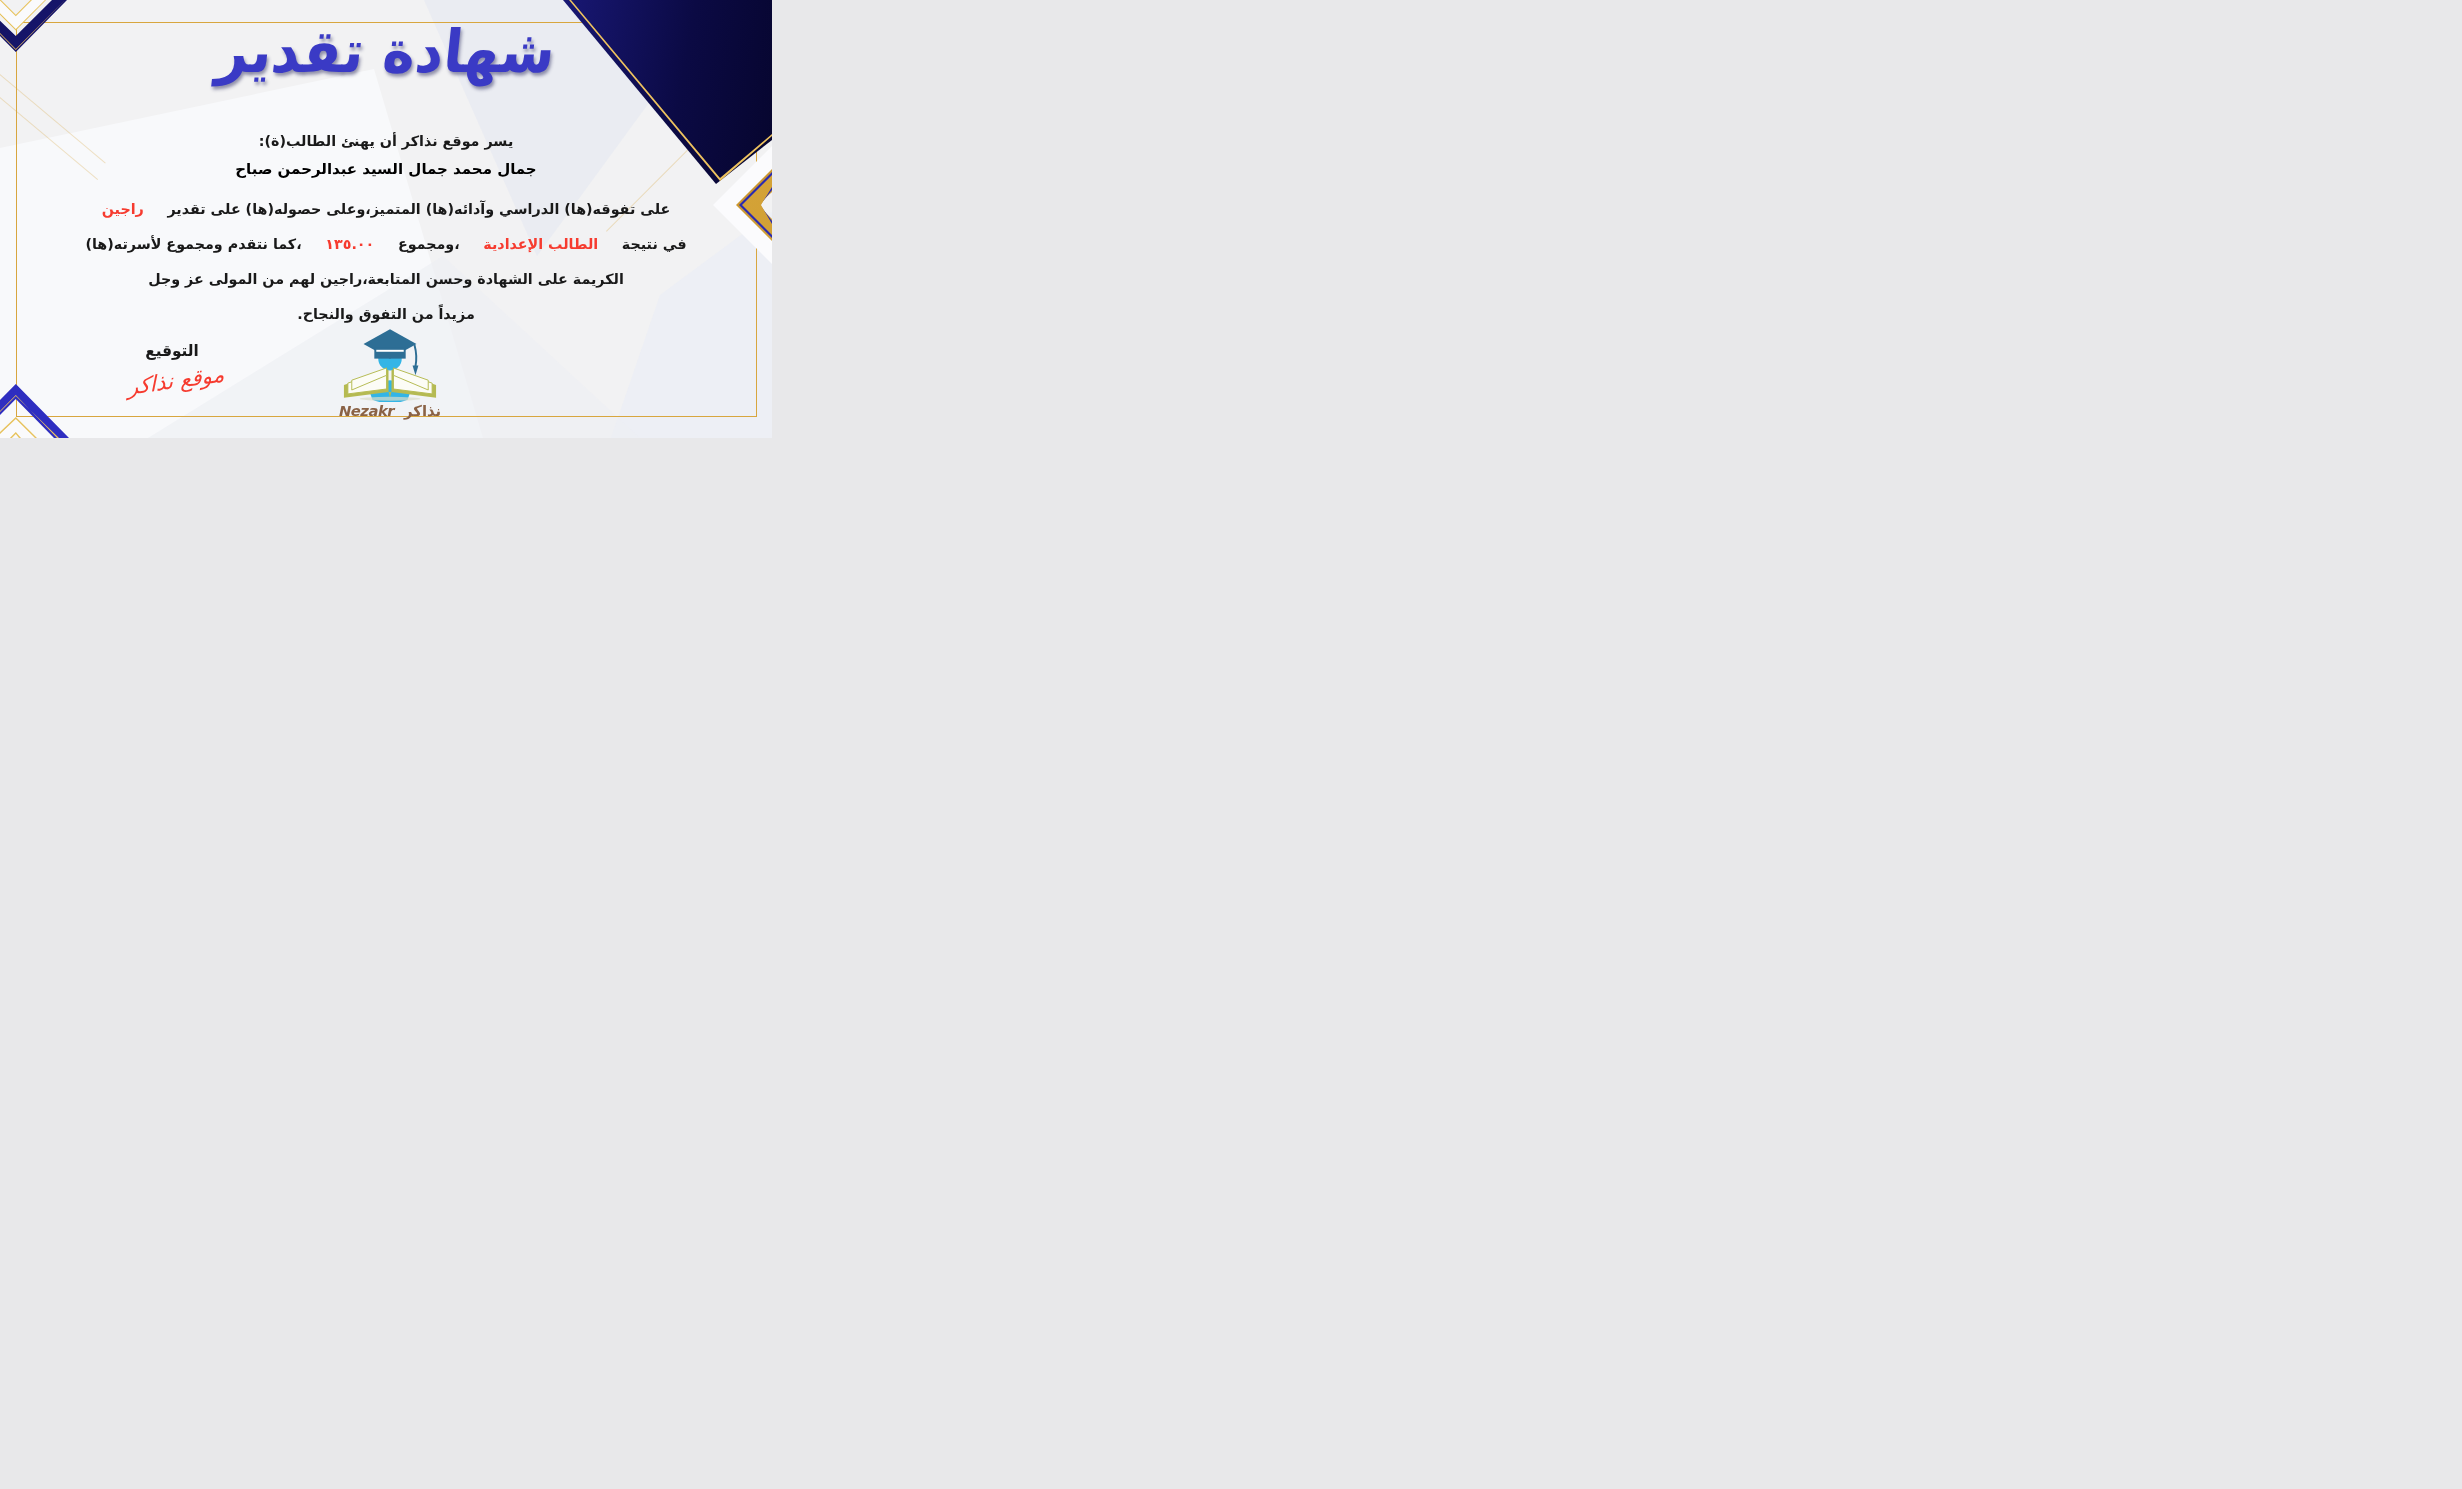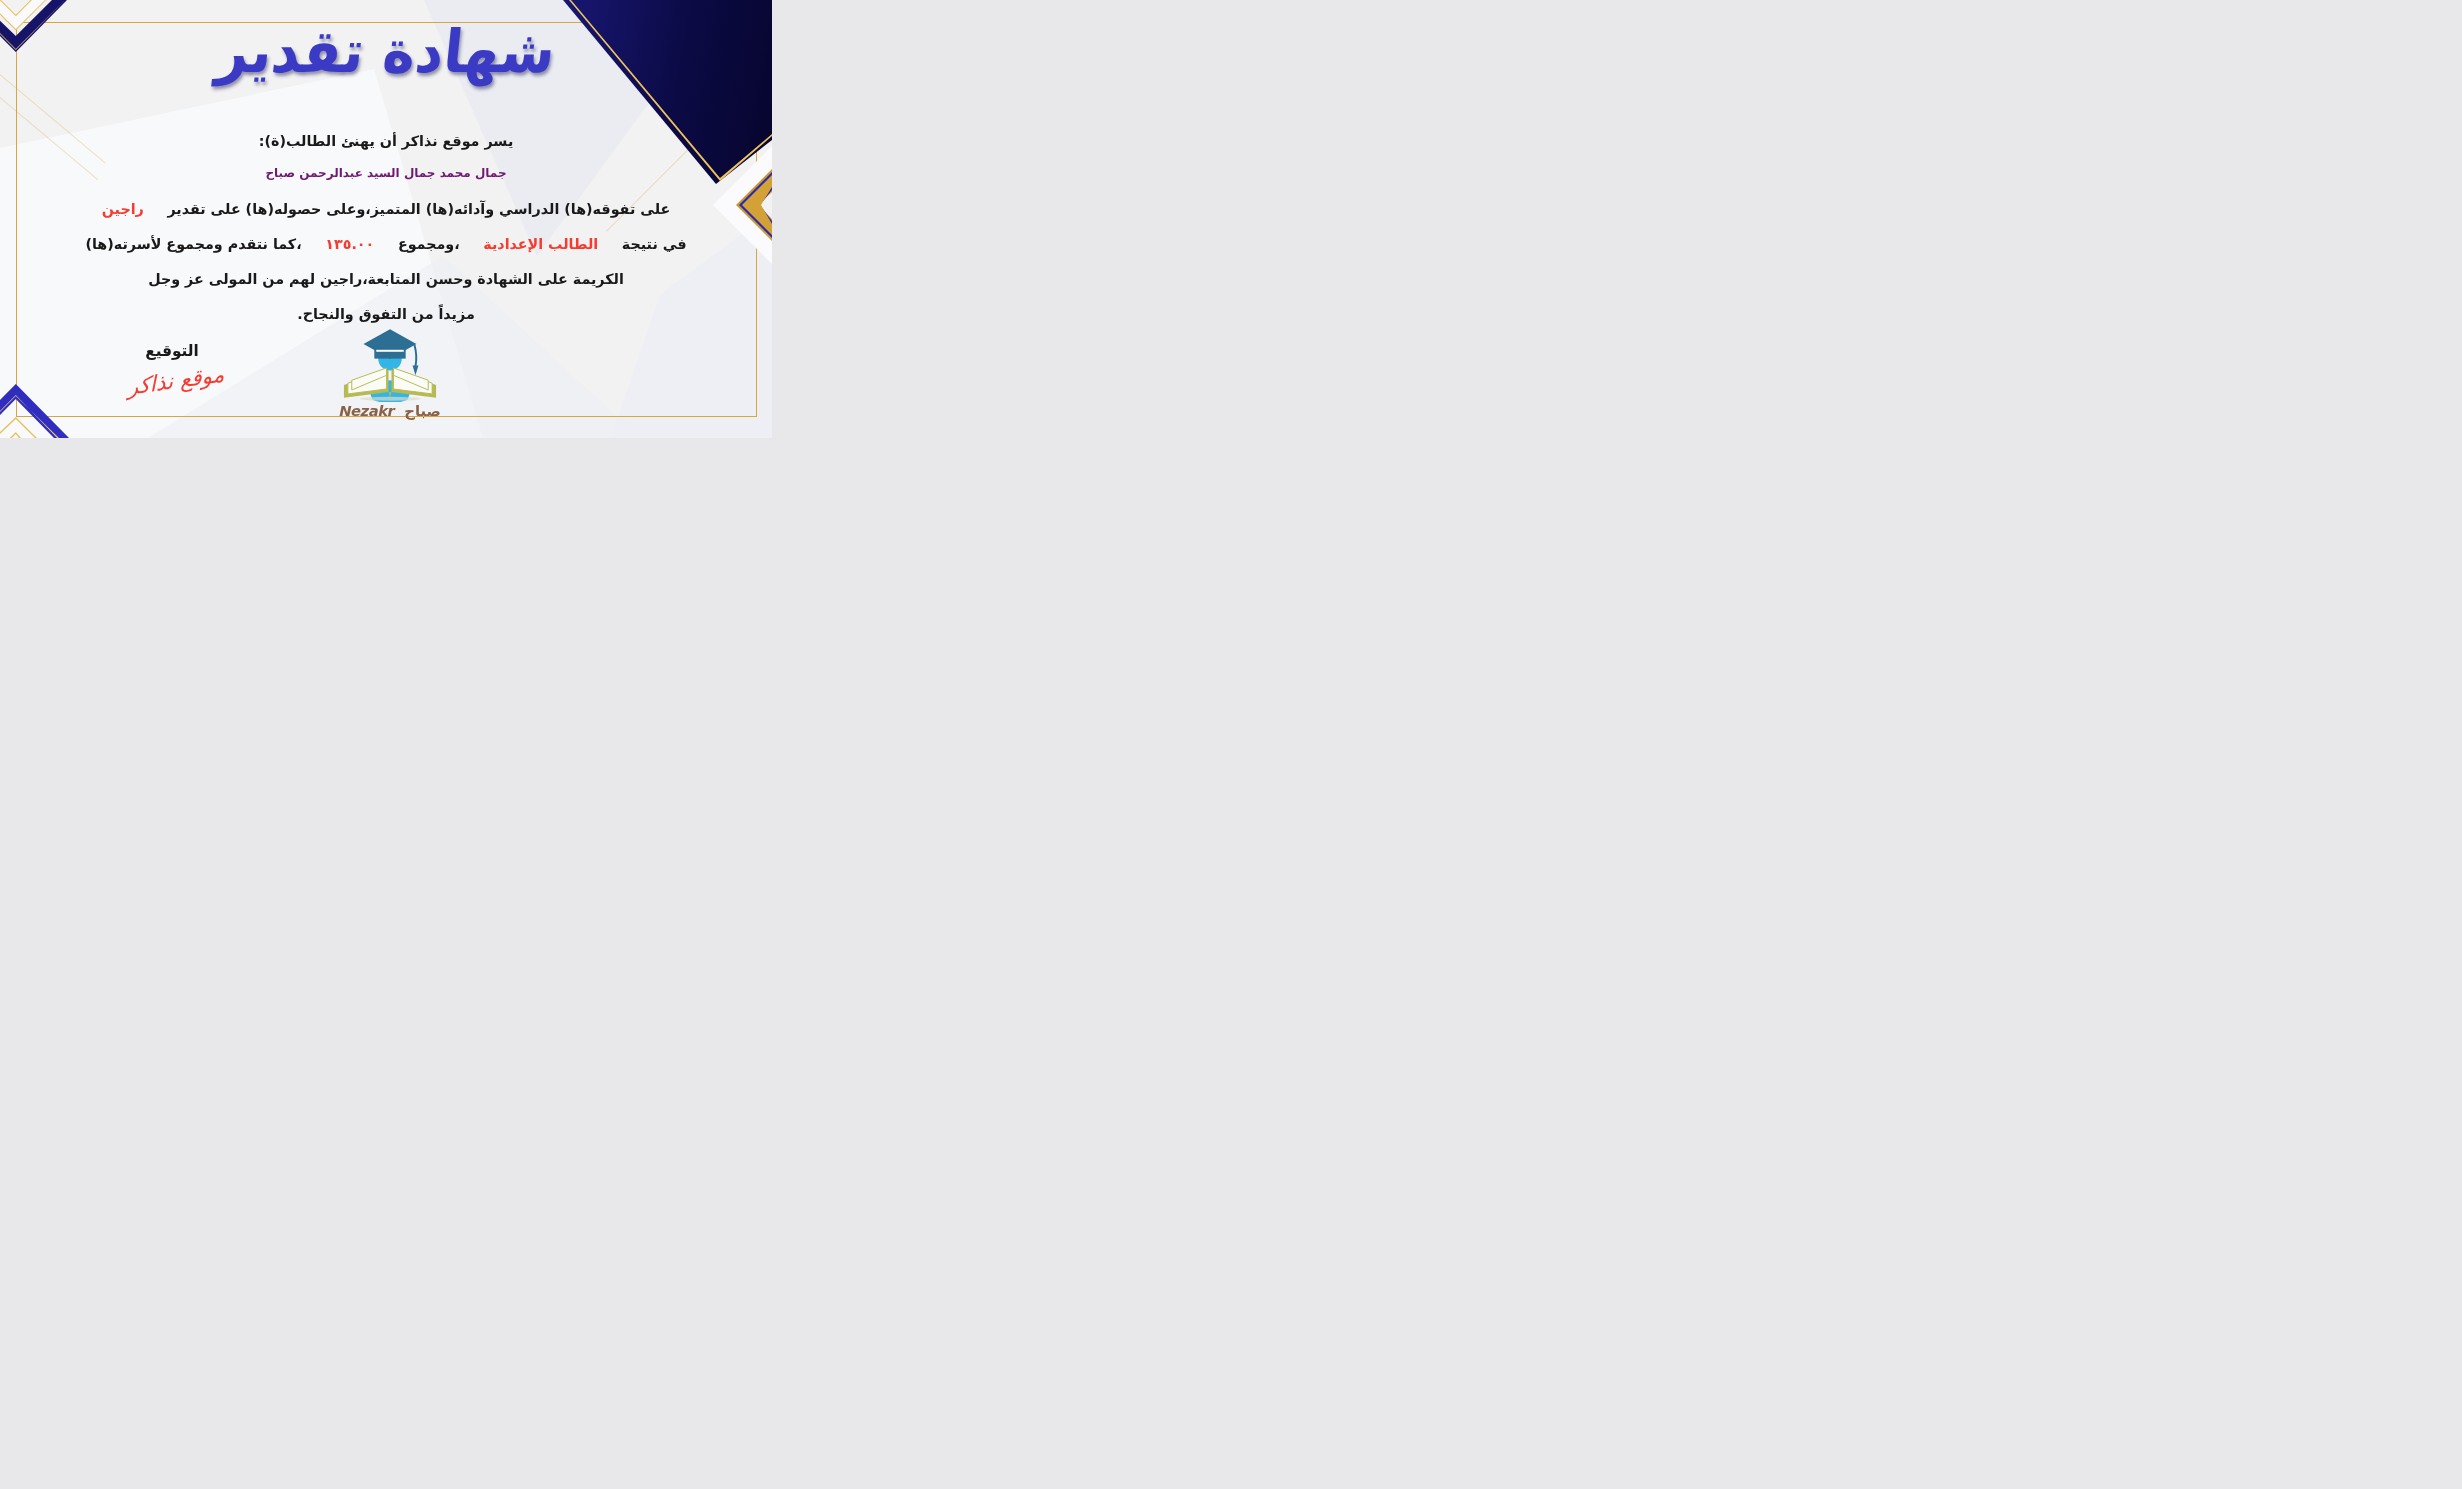--- a/index.html
+++ b/index.html
@@ -42,21 +42,21 @@
   .r-gold-inner{background:linear-gradient(135deg,#f2d979 0%,#dcae3f 50%,#cd9930 100%);
            clip-path:polygon(742px 205px,772px 175px,772px 187px,761px 205px,772px 224px,772px 235px);}
   
   .title{position:absolute;left:0;right:0;top:18.7px;text-align:center;direction:rtl;
          font-size:55px;font-weight:bold;color:#3a3ac5;letter-spacing:-1.5px;
          transform:skewX(-6deg) scaleY(1.08);
          text-shadow:2px 3.4px 3.4px rgba(25,25,80,.45);}
   .line{position:absolute;left:29.5px;right:29.5px;text-align:center;direction:rtl;
         color:#191919;font-weight:bold;}
   .intro{top:133px;font-size:14.3px;}
-  .name{top:166px;font-size:12px;color:#701a75;}
+  .name{top:160px;font-size:15px;color:#000000;}
   .body-line{font-size:14.3px;}
   .seg-red{color:#f63b2f;}
   .seg-gap{display:inline-block;width:23.6px;}
   .sig-label{position:absolute;left:112px;top:342px;width:64px;text-align:center;direction:rtl;
              font-size:15.3px;font-weight:bold;color:#191919;margin-left:28px;}
   .sig-script{position:absolute;left:117px;top:368px;width:118px;text-align:center;direction:rtl;
               font-size:21.7px;font-style:italic;color:#f63b2f;
               transform:rotate(-8deg) skewX(-6deg);}
   .logo{position:absolute;left:341px;top:328px;width:98px;text-align:center;}
   .logo-caption{display:flex;justify-content:center;align-items:baseline;gap:10px;margin-top:-2px;}
@@ -124,18 +124,18 @@
       <path d="M194,142 L194,116 L103,84 L103,130 Z" fill="#b5ba52"></path>
       <path d="M14,134 L14,112 L93,85 L93,124 Z" fill="#fcfcf6" stroke="#b5ba52" stroke-width="2"></path>
       <path d="M186,134 L186,112 L107,85 L107,124 Z" fill="#fcfcf6" stroke="#b5ba52" stroke-width="2"></path>
       <path d="M22,126 L22,106 L93,81 L93,96 Z" fill="#fcfcf6" stroke="#b5ba52" stroke-width="2"></path>
       <path d="M178,126 L178,106 L107,81 L107,96 Z" fill="#fcfcf6" stroke="#b5ba52" stroke-width="2"></path>
       <polygon points="97,130 103,130 100,142" fill="#b5ba52"></polygon>
       <ellipse cx="100" cy="144" rx="62" ry="4" fill="#dadbc9" opacity=".7"></ellipse>
     </svg>
     <div class="logo-caption">
       <span class="logo-latin">Nezakr</span>
-      <span class="logo-arabic">صباح</span>
+      <span class="logo-arabic">نذاكر</span>
     </div>
   </div>
 
 </div>
 
 
 </body></html>

